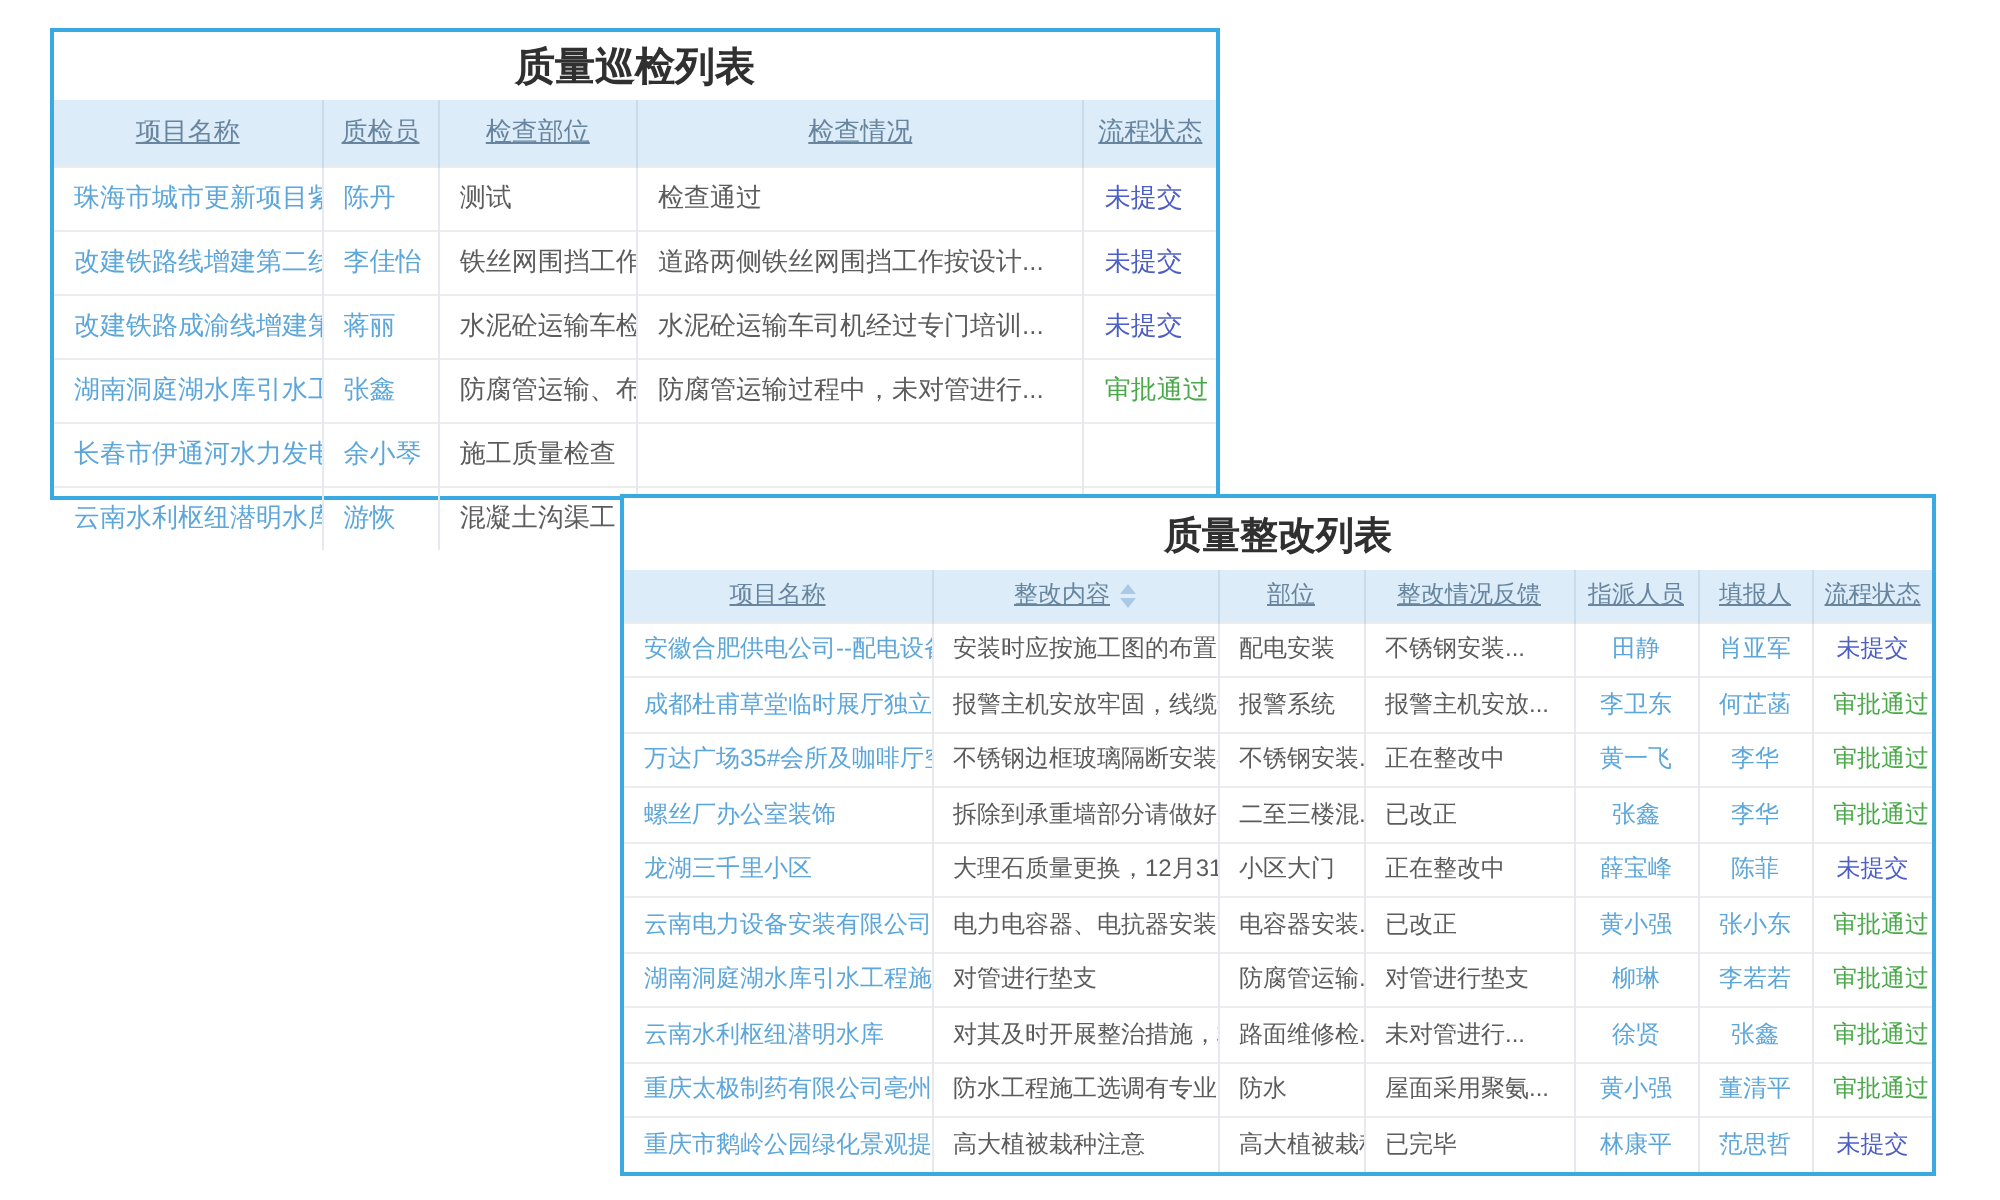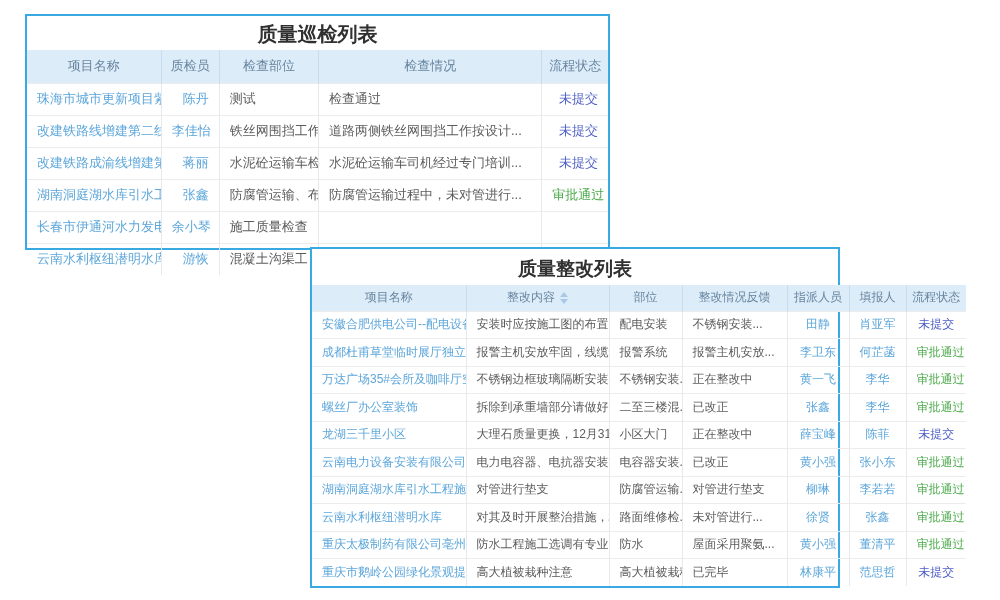--- a/index.html
+++ b/index.html
@@ -18,21 +18,21 @@
     font-family: "Liberation Sans", "DejaVu Sans", sans-serif;
     overflow: hidden;
     position: relative;
   }
   .card {
     position: absolute;
     background: #ffffff;
     border: 2px solid var(--border-color);
   }
   #card-inspection { left: 25px; top: 14px; width: 585px; height: 236px; z-index: 1; }
-  #card-rectification { left: 310px; top: 247px; width: 530px; height: 341px; z-index: 2; }
+  #card-rectification { left: 310px; top: 247px; width: 658px; height: 341px; z-index: 2; }
 
   .card-title {
     text-align: center;
     font-weight: bold;
     color: var(--title-text);
     white-space: nowrap;
     overflow: hidden;
   }
   #card-inspection .card-title { height: 34px; line-height: 37px; font-size: 20px; }
   #card-rectification .card-title { height: 36px; line-height: 39px; font-size: 19px; }
@@ -41,20 +41,21 @@
 
   th {
     background: var(--header-bg);
     color: var(--header-text);
     font-weight: normal;
     text-align: center;
     padding: 0 0;
     white-space: nowrap;
     overflow: hidden;
     border-left: 1px solid #c9dcec;
+    text-decoration: underline;
   }
   th:first-child { border-left: none; }
 
   td {
     color: var(--cell-text);
     padding: 0 10px;
     white-space: nowrap;
     overflow: hidden;
     border-left: 1px solid #e6eaee;
   }
@@ -70,21 +71,21 @@
   #t1 col:nth-child(1){ width:134px; } #t1 col:nth-child(2){ width:58px; }
   #t1 col:nth-child(3){ width:99px; }  #t1 col:nth-child(4){ width:223px; }
   #t1 col:nth-child(5){ width:66px; }
 
   #t2 col:nth-child(1){ width:154px; } #t2 col:nth-child(2){ width:143px; }
   #t2 col:nth-child(3){ width:73px; }  #t2 col:nth-child(4){ width:105px; }
   #t2 col:nth-child(5){ width:62px; }  #t2 col:nth-child(6){ width:57px; }
   #t2 col:nth-child(7){ width:60px; }
 
   
-  #t1 td:nth-child(2), #t1 td:nth-child(5) { text-align: right; }
+  #t1 td:nth-child(2), #t1 td:nth-child(5) { text-align: left; }
   #t2 td:nth-child(5), #t2 td:nth-child(6), #t2 td:nth-child(7) { text-align: center; }
 
   
   #t1 td:nth-child(1), #t1 td:nth-child(2),
   #t2 td:nth-child(1), #t2 td:nth-child(5), #t2 td:nth-child(6) {
     color: var(--link-color);
     cursor: pointer;
   }
 
   

